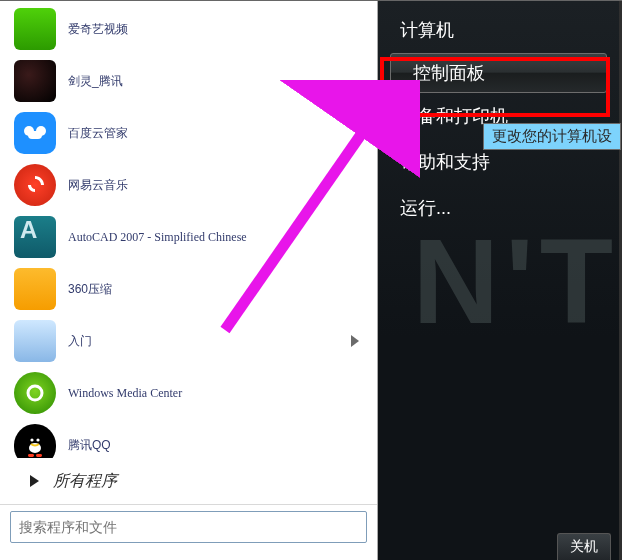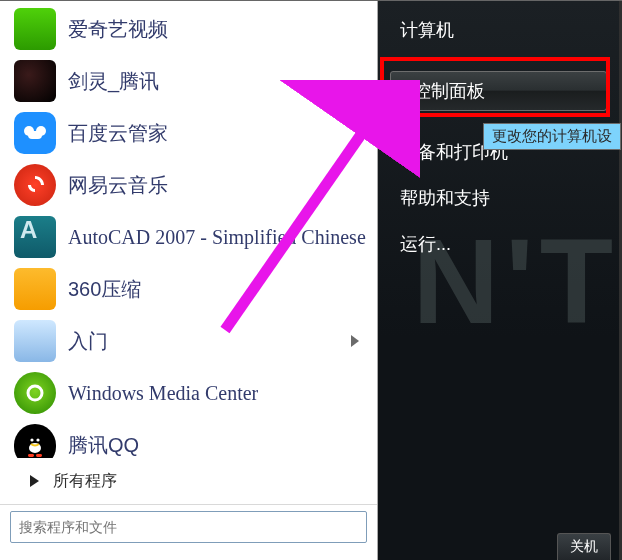--- a/index.html
+++ b/index.html
@@ -21,21 +21,21 @@
       border-right: 1px solid #aaa;
       display: flex; flex-direction: column;
       padding-top: 2px;
     }
     .app-list { flex: 1; overflow: hidden; }
     .app-item {
       display: flex; align-items: center;
       height: 52px;
       padding: 2px 6px 2px 14px;
       cursor: pointer;
-      font-size: 20px; color: #323b6c;
+      font-size: 12px; color: #323b6c;
     }
     .icon-box {
       width: 42px; height: 42px;
       border-radius: 6px;
       margin-right: 12px;
       flex-shrink: 0;
       display: flex; align-items: center; justify-content: center;
     }
     .app-label { line-height: 1.25; }
     .app-item.wmc .app-label,
@@ -47,20 +47,21 @@
       border-bottom: 6px solid transparent;
       border-left: 8px solid #6b6b6b;
     }
     .all-programs {
       display: flex; align-items: center;
       height: 46px;
       padding-left: 30px;
       font-size: 16px; color: #2f2f2f;
       border-top: 0;
       cursor: pointer;
+      font-style: italic;
     }
     .all-programs .tri {
       width: 0; height: 0;
       border-top: 6px solid transparent;
       border-bottom: 6px solid transparent;
       border-left: 9px solid #212121;
       margin-right: 14px;
     }
     .search-wrap {
       padding: 6px 10px 0 10px; height: 56px;
@@ -97,21 +98,21 @@
     .r-item {
       position: relative;
       height: 46px;
       display: flex; align-items: center;
       padding-left: 22px;
       font-size: 18px;
       cursor: pointer;
       z-index: 2;
     }
     .r-item.highlight {
-      margin: 18px 12px;
+      margin: 0 12px;
       height: 40px;
       background: linear-gradient(#3b4042,#2a2f31 48%,#1a1d1e 50%,#25292b);
       border: 1px solid #6d6d6d;
       border-radius: 3px;
     }
     .red-frame {
       position: absolute; z-index: 3;
       left: 2px; top: 56px;
       width: 230px; height: 60px;
       border: 4px solid #ff0000;

